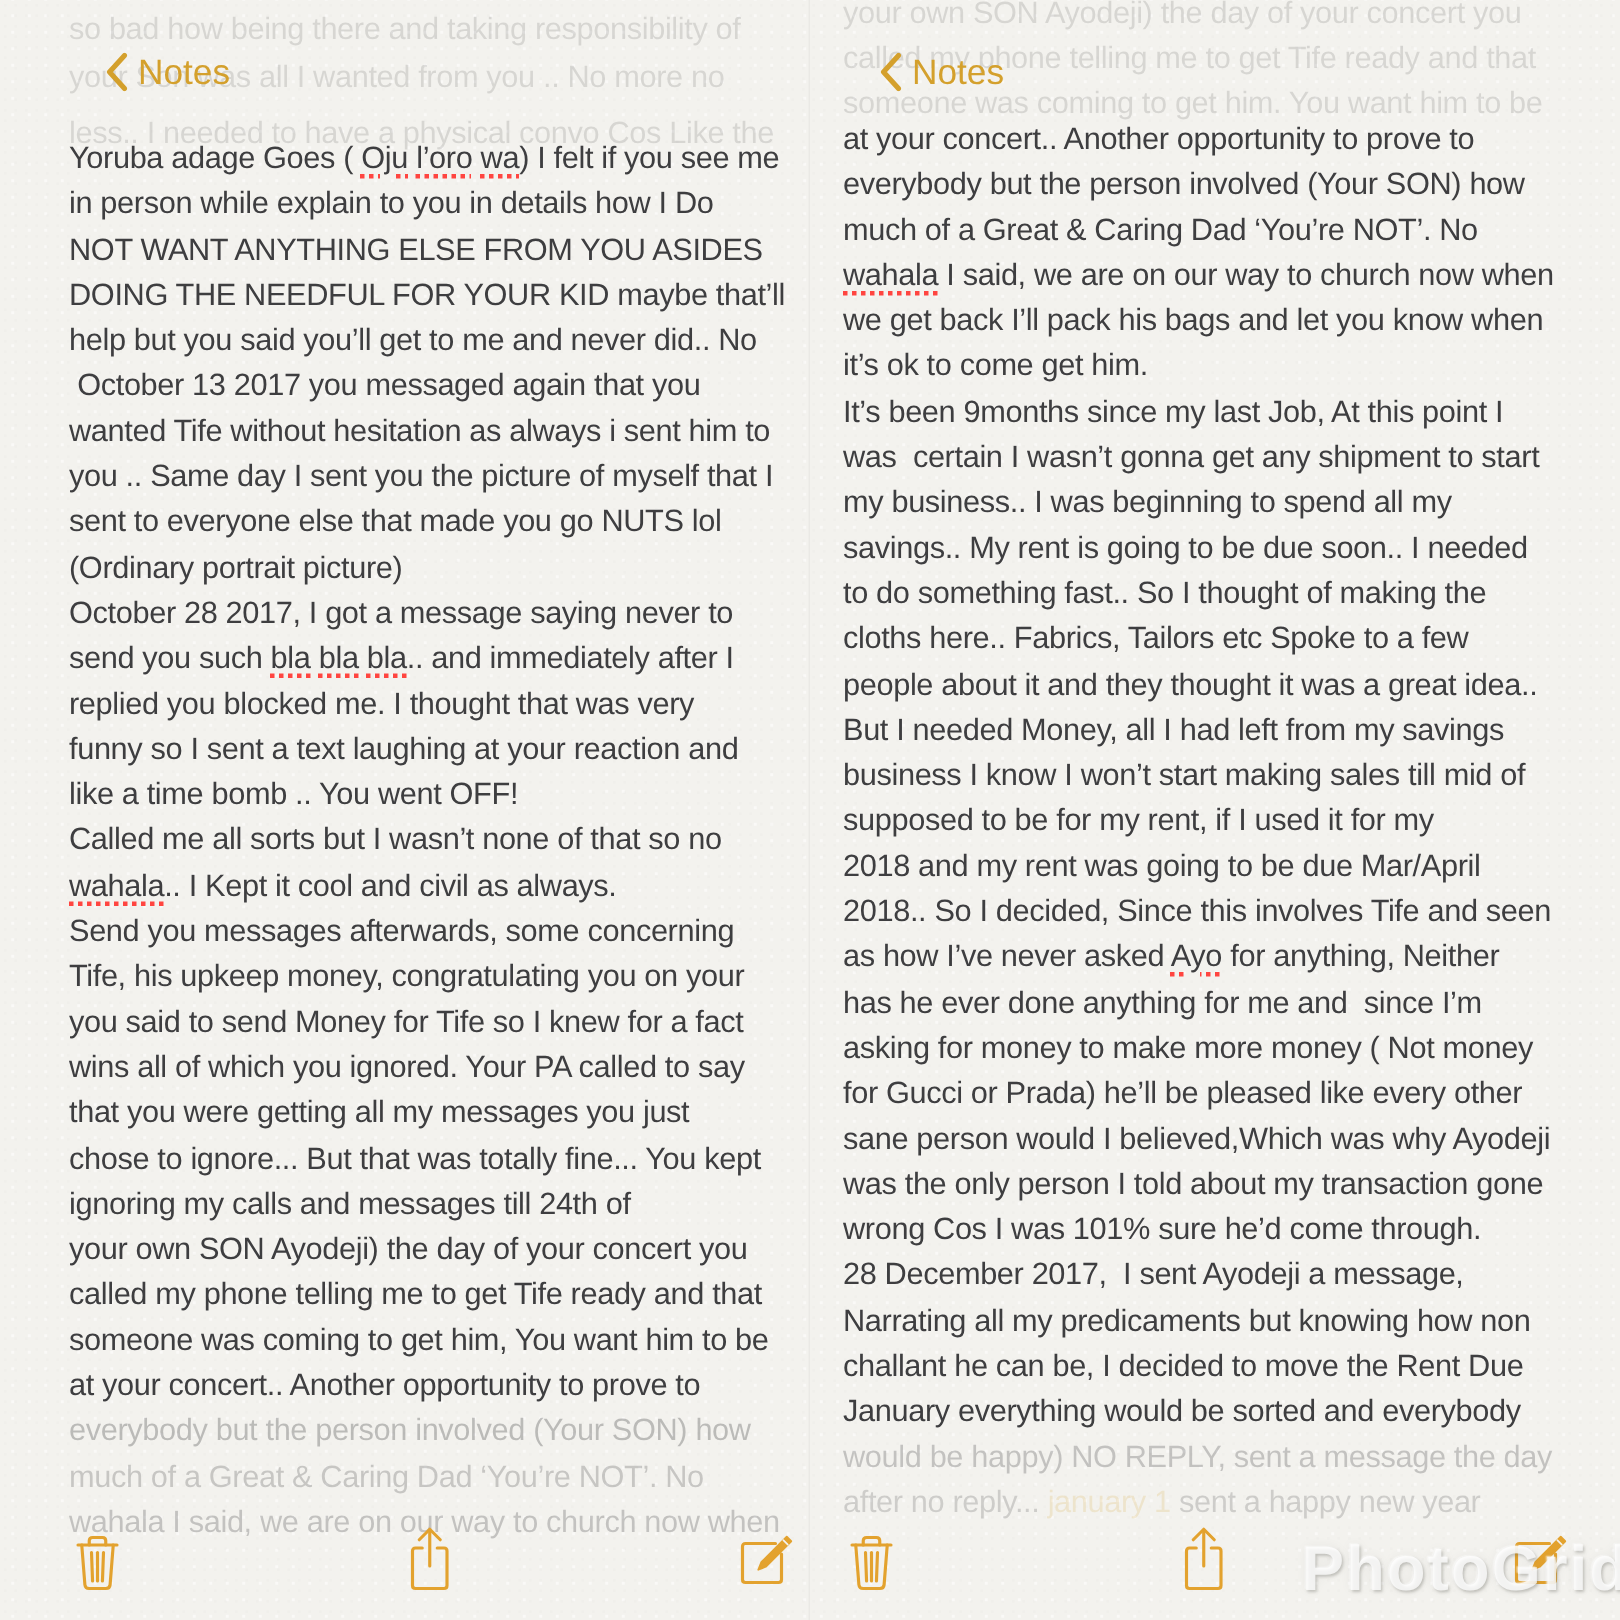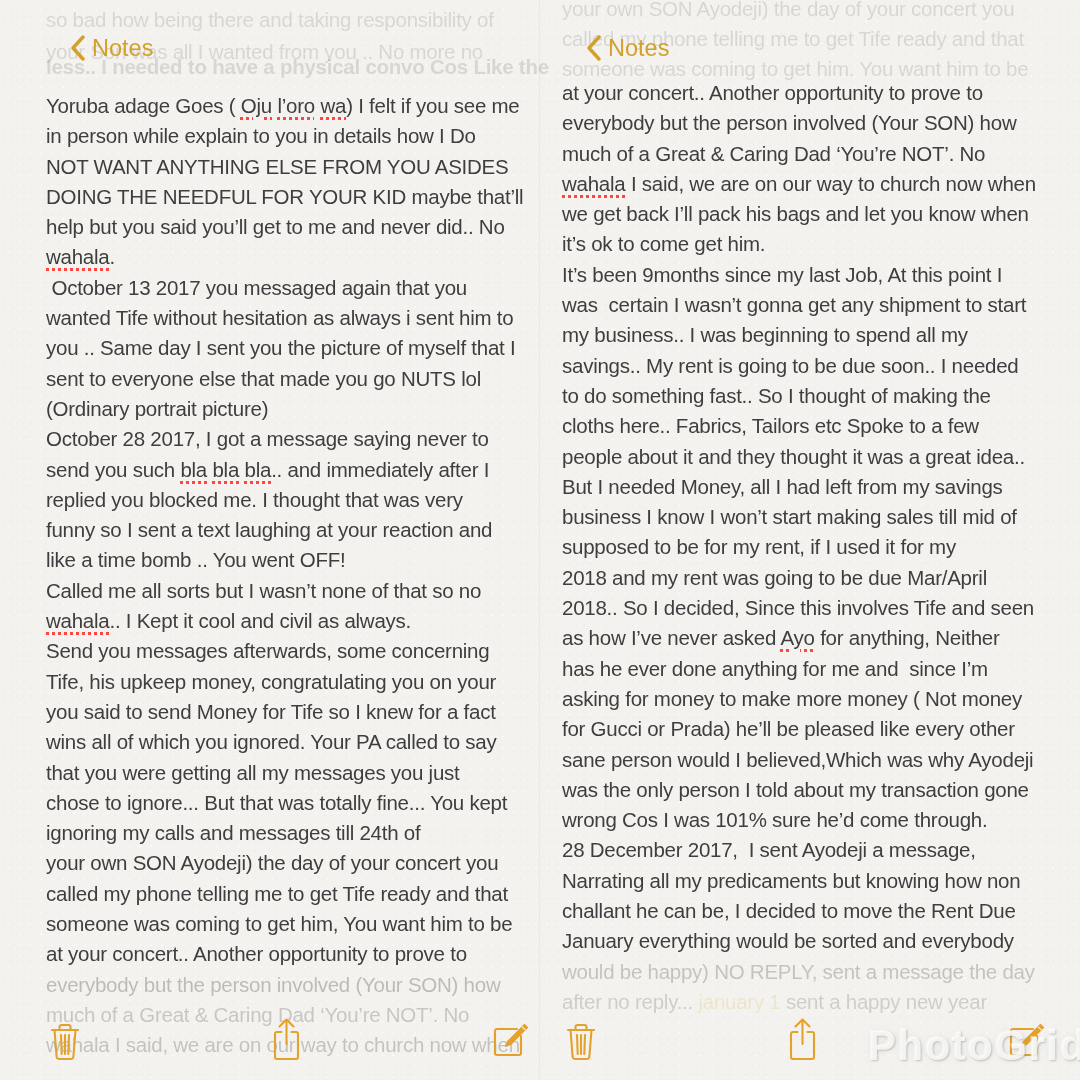--- a/index.html
+++ b/index.html
@@ -65,37 +65,36 @@
     text-shadow:1px 1px 2px rgba(110,108,100,0.35), -1px -1px 1px rgba(255,255,255,0.55), 0 0 8px rgba(0,0,0,0.06);
   }
 </style>
 </head>
 <body>
 
 <div class="panel left">
   <div>
       <div class="ghost-line" style="top: 5px;">so bad how being there and taking responsibility of</div>
       <div class="ghost-line" style="top: 37px;">your Son was all I wanted from you .. No more no</div>
-      <div class="ghost-line" style="top: 52px; font-weight: bold;">less.. I needed to have a physical convo Cos Like the</div>
+      <div class="ghost-line" style="top: 74px;">less.. I needed to have a physical convo Cos Like the</div>
     </div>
   <div class="nav">
     <span>
       <svg width="15" height="26" viewBox="0 0 15 26">
           <polyline points="13,2 3,13 13,24" fill="none" stroke="#D4A02C" stroke-width="3.4" stroke-linecap="round" stroke-linejoin="round"></polyline>
         </svg>
     </span>
     <span>Notes</span>
   </div>
   <div class="note-lines">
       <div class="note-line"><span>Yoruba adage Goes ( </span><span class="misspelled">Oju</span><span> </span><span class="misspelled">l’oro</span><span> </span><span class="misspelled">wa</span><span>) I felt if you see me</span></div>
       <div class="note-line"><span>in person while explain to you in details how I Do</span></div>
       <div class="note-line"><span>NOT WANT ANYTHING ELSE FROM YOU ASIDES</span></div>
       <div class="note-line"><span>DOING THE NEEDFUL FOR YOUR KID maybe that’ll</span></div>
       <div class="note-line"><span>help but you said you’ll get to me and never did.. No</span></div>
-      <div class="note-line"><span class="misspelled">wahala</span><span>.</span></div>
       <div class="note-line"><span> October 13 2017 you messaged again that you</span></div>
       <div class="note-line"><span>wanted Tife without hesitation as always i sent him to</span></div>
       <div class="note-line"><span>you .. Same day I sent you the picture of myself that I</span></div>
       <div class="note-line"><span>sent to everyone else that made you go NUTS lol</span></div>
       <div class="note-line"><span>(Ordinary portrait picture)</span></div>
       <div class="note-line"><span>October 28 2017, I got a message saying never to</span></div>
       <div class="note-line"><span>send you such </span><span class="misspelled">bla</span><span> </span><span class="misspelled">bla</span><span> </span><span class="misspelled">bla</span><span>.. and immediately after I</span></div>
       <div class="note-line"><span>replied you blocked me. I thought that was very</span></div>
       <div class="note-line"><span>funny so I sent a text laughing at your reaction and</span></div>
       <div class="note-line"><span>like a time bomb .. You went OFF!</span></div>

